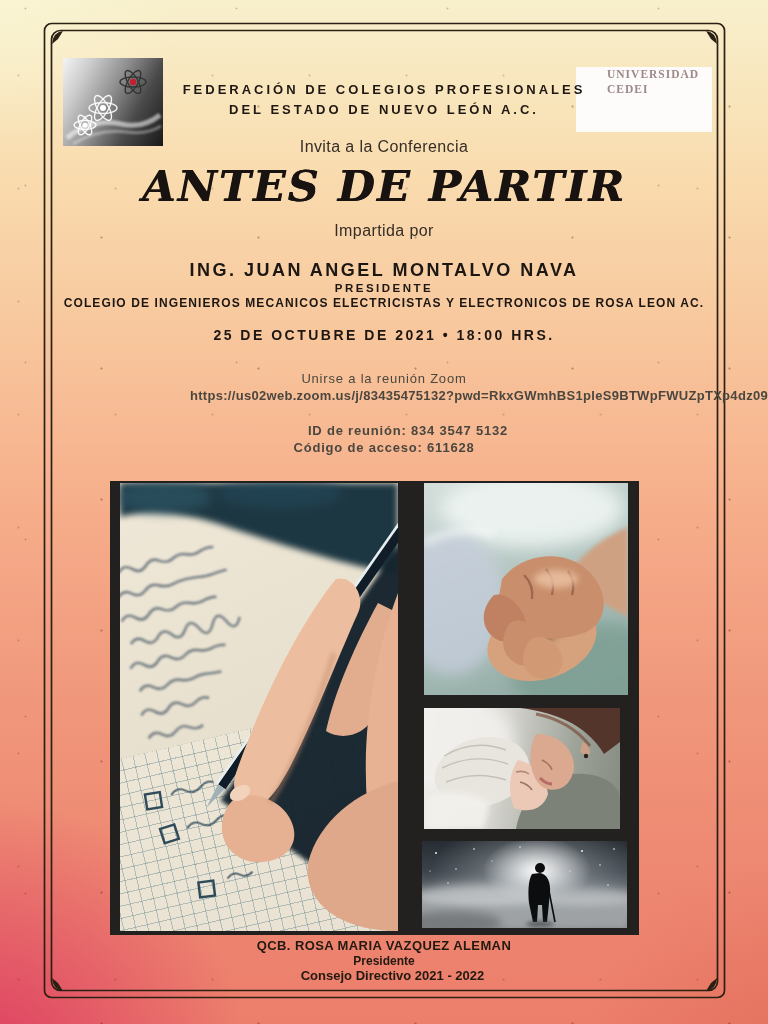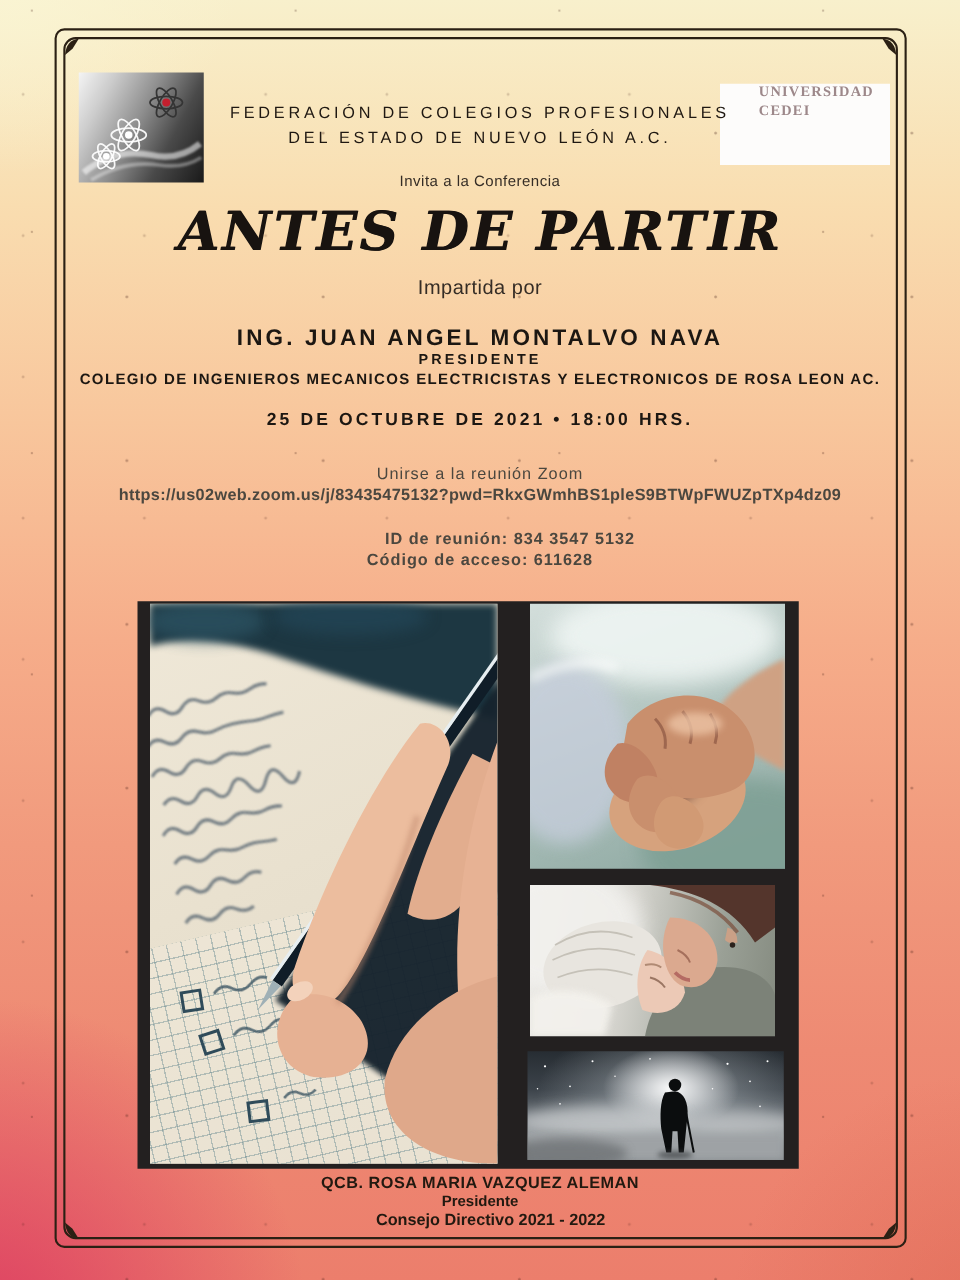--- a/index.html
+++ b/index.html
@@ -16,31 +16,31 @@
     position:absolute;inset:0;pointer-events:none;opacity:.85;
     background-image:
       radial-gradient(circle, rgba(64,28,20,.38) .7px, transparent 1.5px),
       radial-gradient(circle, rgba(64,28,20,.22) .7px, transparent 1.5px),
       radial-gradient(circle, rgba(64,28,20,.3) .6px, transparent 1.3px);
     background-size:157px 131px, 97px 113px, 211px 177px;
     background-position:23px 41px, 67px 19px, 131px 97px;
   }
   .frame{position:absolute;inset:0;pointer-events:none;}
   .ctext{position:absolute;left:0;right:0;text-align:center;color:#211912;}
-  .org{top:80px;font-weight:normal;font-size:13px;letter-spacing:3px;line-height:20px;color:#1f1812;}
-  .invite{top:138px;font-size:12px;color:#352d26;letter-spacing:.4px;}
+  .org{top:80px;font-weight:bold;font-size:13px;letter-spacing:3px;line-height:20px;color:#1f1812;}
+  .invite{top:138px;font-size:16px;color:#352d26;letter-spacing:.4px;}
   .title{top:161px;font-family:"DejaVu Serif","Liberation Serif",serif;font-style:italic;font-weight:bold;
          font-size:43px;letter-spacing:2px;color:#181310;text-shadow:.6px 0 #181310;}
   .impartida{top:222px;font-size:16px;color:#352d26;letter-spacing:.4px;}
   .spk-name{top:260px;font-weight:bold;font-size:18px;letter-spacing:2.5px;color:#1c1712;}
   .spk-role{top:282px;font-weight:bold;font-size:11.5px;letter-spacing:2.5px;color:#1c1712;}
   .spk-org{top:296px;font-weight:bold;font-size:12px;letter-spacing:1.1px;color:#1c1712;}
   .datetime{top:327px;font-weight:bold;font-size:14px;letter-spacing:2.5px;color:#1c1712;}
   .zjoin{top:371px;font-weight:normal;font-size:13px;letter-spacing:.8px;color:#4b473f;}
-  .zurl{top:388px;font-weight:bold;font-size:13px;letter-spacing:.3px;color:#4b473f;}
+  .zurl{top:388px;font-weight:bold;font-size:13px;letter-spacing:.3px;color:#4b473f;text-align:right;}
   .zid{top:423px;font-weight:bold;font-size:13px;letter-spacing:.8px;color:#4b473f;margin-left:48px;}
   .zcode{top:440px;font-weight:bold;font-size:13px;letter-spacing:.8px;color:#4b473f;}
   .foot1{top:938px;font-weight:bold;font-size:13px;letter-spacing:.4px;color:#221910;}
   .foot2{top:954px;font-weight:bold;font-size:12px;color:#221910;}
   .foot3{top:968px;font-weight:bold;font-size:13px;color:#221910;padding-left:17px;}
 
   .atom-logo{position:absolute;left:63px;top:58px;width:100px;height:88px;
     background:linear-gradient(118deg,#f4f4f4 0%,#cdcdcd 20%,#8f8f8f 46%,#4a4a4a 70%,#191919 100%);}
   .atom-logo svg{position:absolute;inset:0;}
 

